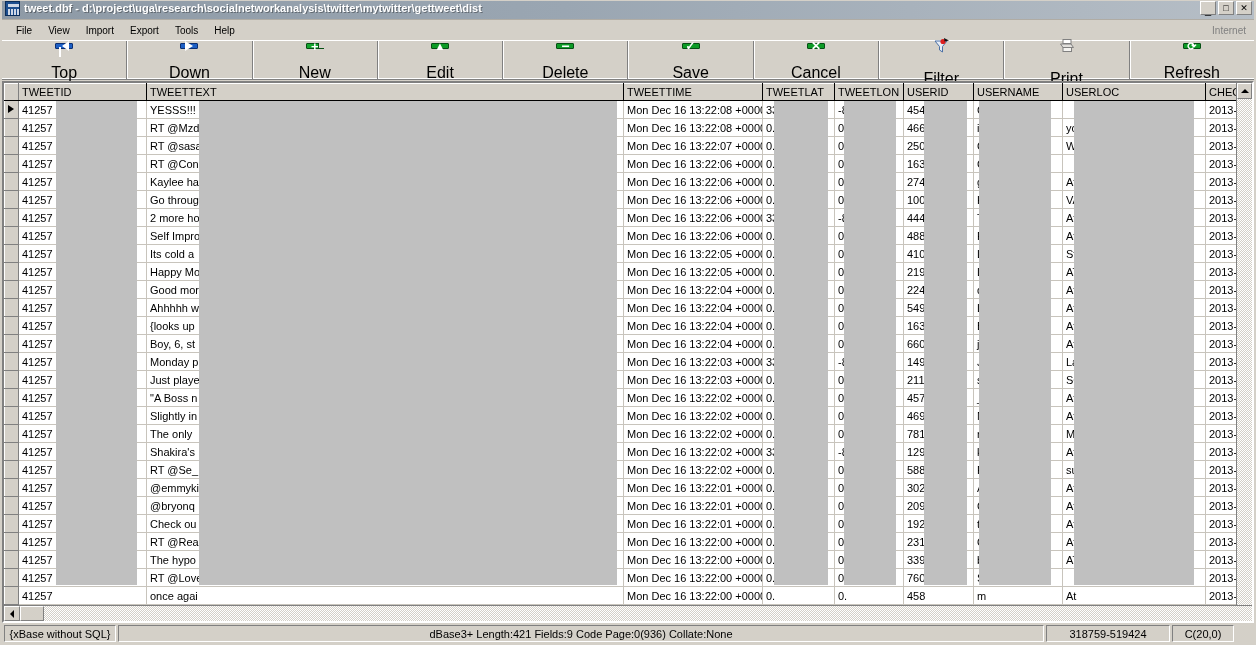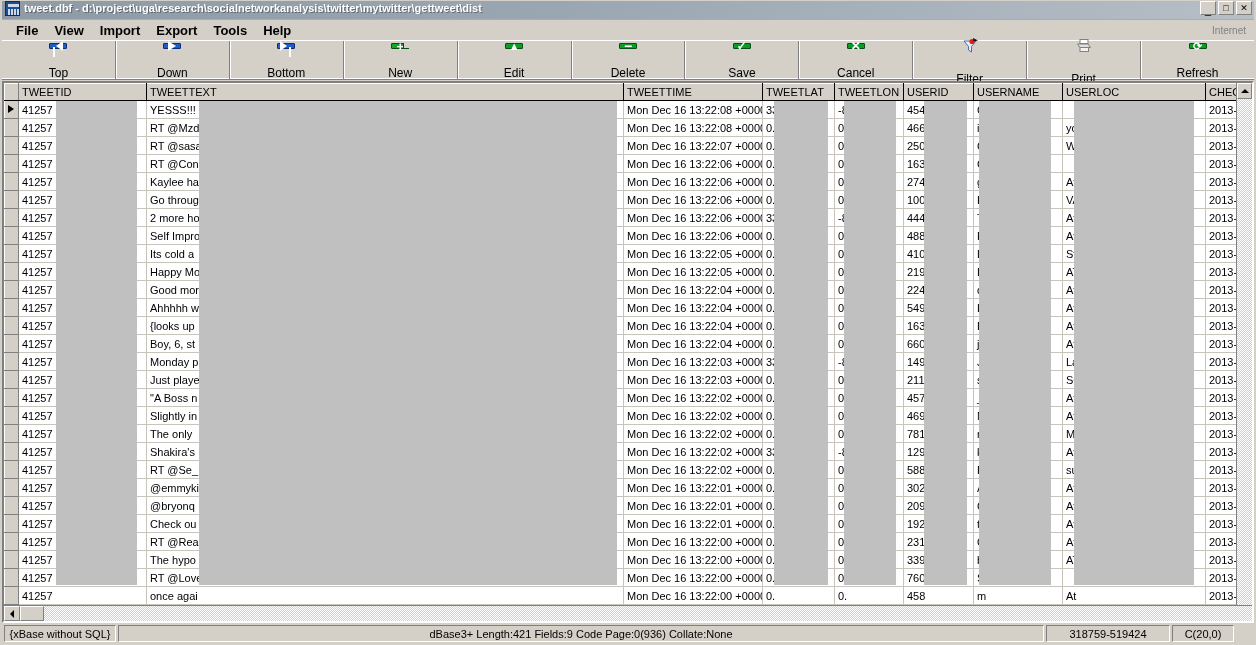--- a/index.html
+++ b/index.html
@@ -82,25 +82,24 @@
   .menubar {
     height: 20px;
     background: #d4d0c8;
     display: flex; align-items: center;
     flex: 0 0 auto;
     position: relative;
     padding-left: 6px;
   }
   .menu-item {
     padding: 2px 8px;
-    font-size: 13px;
+    font-size: 10px;
     color: #000;
     cursor: default;
     white-space: nowrap;
-    font-weight: bold;
   }
   .menubar-right {
     position: absolute; right: 8px; top: 5px;
     font-size: 10px; color: #808080;
   }
 
   
   .toolbar {
     height: 40px;
     background: #d4d0c8;
@@ -119,21 +118,21 @@
     cursor: default;
     padding-top: 2px;
   }
   .tb-btn:last-child { border-right: none; box-shadow: none; }
   .tb-icon {
     width: 18px; height: 18px;
     position: relative;
     margin-bottom: 1px;
   }
   .tb-label {
-    font-size: 12px; color: #000;
+    font-size: 16px; color: #000;
     line-height: 12px;
     white-space: nowrap;
     margin-top: 17px;
   }
 
   
   .ic-nav {
     background: #1d5fc4;
     border: 1px solid #0b2f72;
     border-radius: 1px;
@@ -377,27 +376,20 @@
     </div>
 
 
     <div class="tb-btn">
       <div class="tb-icon ic-nav">
         <div class="tri" style="left:4px;border-left:8px solid #fff;border-top:5px solid transparent;border-bottom:5px solid transparent;"></div>
       </div>
       <div class="tb-label">Down</div>
     </div>
 
-    <div class="tb-btn">
-      <div class="tb-icon ic-nav">
-        <div class="tri" style="left:2px;border-left:7px solid #fff;border-top:5px solid transparent;border-bottom:5px solid transparent;"></div>
-        <div class="bar" style="right:3px;"></div>
-      </div>
-      <div class="tb-label">Bottom</div>
-    </div>
 
     <div class="tb-btn">
       <div class="tb-icon ic-green pg">
         <div class="glyph">+</div>
           <div class="corner"></div>
       </div>
       <div class="tb-label">New</div>
     </div>
 
     <div class="tb-btn">

